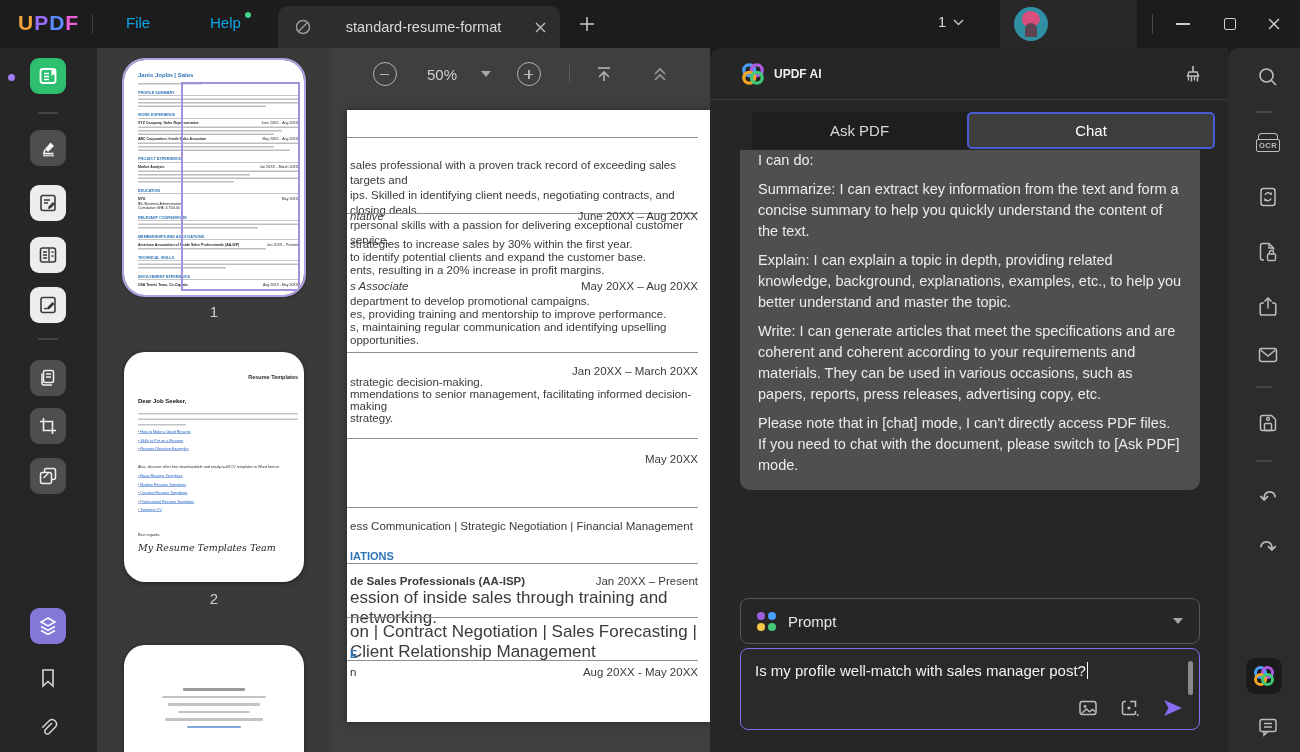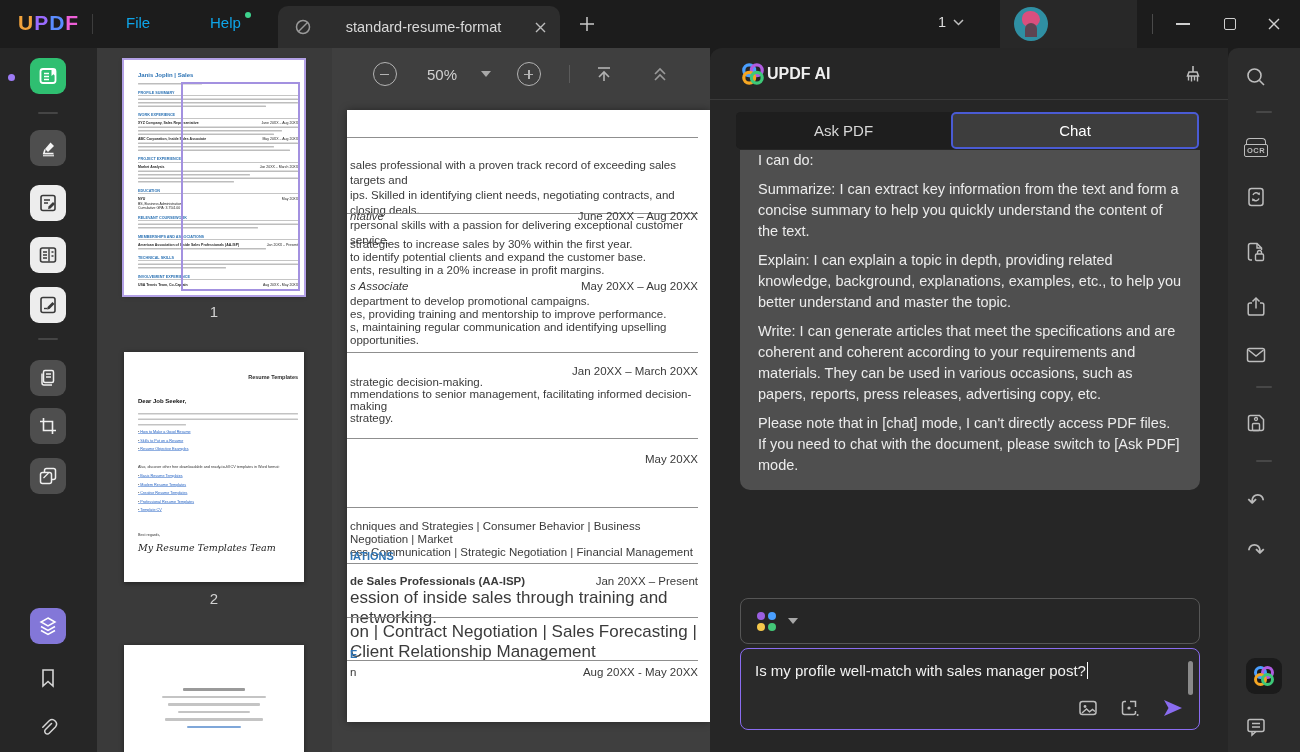--- a/index.html
+++ b/index.html
@@ -34,21 +34,21 @@
   .notif-dot { position:absolute; left:8px; top:26px; width:7px; height:7px; border-radius:50%; background:#9d7bf5; }
   .tile { position:absolute; left:30px; width:36px; height:36px; border-radius:9px; background:#4e4e4e; display:flex; align-items:center; justify-content:center; }
   .tile.green { background:var(--active-tool-green,#2fbf71); }
   .tile.white { background:#ededed; }
   .tile.purple { background:var(--active-tool-purple,#8377d8); }
   .tile.bare { background:transparent; }
   .side-div { position:absolute; left:38px; width:20px; height:2px; background:#454545; border-radius:1px; }
 
   
   .thumbs { position:absolute; left:97px; top:48px; width:235px; height:704px; background:#3a3a3a; }
-  .page { position:absolute; left:27px; width:180px; background:#ffffff; box-shadow:0 1px 5px rgba(0,0,0,.45); overflow:hidden; }
+  .page { position:absolute; left:27px; width:180px; background:#ffffff; box-shadow:0 1px 5px rgba(0,0,0,.45); overflow:hidden;border-radius:21px; }
   .page.sel { outline:2px solid var(--thumbnail-selection-purple,#b3a1e6); }
   .vp { position:absolute; left:57px; top:22px; width:119px; height:209px; border:2px solid #a391e0; }
   .plabel { position:absolute; left:27px; width:180px; text-align:center; color:#d2d2d2; font-size:15px; }
   .tc { position:absolute; left:14px; top:8px; width:320px; transform:scale(0.5); transform-origin:0 0; }
   .tc .name { font-size:12px; font-weight:700; color:var(--resume-heading-blue,#2e74b5); margin:6px 0 10px; }
   .tc .h { font-size:7.5px; font-weight:700; color:var(--resume-heading-blue,#2e74b5); border-bottom:1px solid #8a8a8a; padding-bottom:2px; margin:11px 0 5px; }
   .tc .bar { height:3px; background:#bdbdbd; border-radius:1px; margin:4px 0; }
   .tc .row { display:flex; justify-content:space-between; font-size:7px; color:#1e1e1e; margin:4px 0 2px; }
   .tc .row span:first-child { font-weight:700; }
   .tc .t { font-size:7px; color:#222; margin:2.5px 0; }
@@ -84,42 +84,42 @@
   .lh12 > div { line-height:12px; }
   .drow { position:absolute; left:3px; right:12px; display:flex; justify-content:space-between; font-size:11.5px; color:#3a3a3a; }
   .drow .it { font-style:italic; }
   .drow .bd { font-weight:700; }
   .dhead { position:absolute; left:3px; font-size:11px; font-weight:700; color:var(--resume-heading-blue,#2e74b5); }
   .frag { overflow:hidden; white-space:nowrap; }
 
   
   .aipanel { position:absolute; left:710px; top:48px; width:518px; height:704px; background:#262626; border-radius:12px 0 0 0; }
   .ai-header { position:absolute; left:0; top:0; width:100%; height:52px; display:flex; align-items:center; border-bottom:1px solid #3a3a3a; }
-  .ai-title { color:#f0f0f0; font-size:16px; font-weight:700; margin-left:1px; }
-  .ai-tabs { position:absolute; left:26px; top:64px; width:463px; height:37px; display:flex; background:#1e1e1e; border-radius:5px; }
+  .ai-title { color:#f0f0f0; font-size:12px; font-weight:700; margin-left:8px; }
+  .ai-tabs { position:absolute; left:42px; top:64px; width:463px; height:37px; display:flex; background:#1e1e1e; border-radius:5px; }
   .tab-ask { width:215px; height:37px; display:flex; align-items:center; justify-content:center; color:#d8d8d8; font-size:15px; background:#1e1e1e; border-radius:5px 0 0 5px; }
   .tab-chat { width:248px; height:37px; display:flex; align-items:center; justify-content:center; color:#ffffff; font-size:15px; background:#3d3d3d; border:2px solid var(--chat-tab-border,#4a5bd4); border-radius:5px; }
   .msg-clip { position:absolute; left:0; top:102px; width:100%; height:428px; overflow:hidden; }
   .bubble { margin:-12px 0 0 30px; width:460px; background:#4f4f4f; border-radius:10px; padding:12px 18px 14px; }
   .bubble > div { font-size:14.5px; line-height:21px; color:#ececec; }
   .bubble > div + div { margin-top:8px; }
   .prompt-row { position:absolute; left:30px; top:550px; width:460px; height:46px; border:1px solid #565656; border-radius:8px; display:flex; align-items:center; padding:0 16px; }
   .dots { display:grid; grid-template-columns:8px 8px; grid-gap:3px; margin-right:12px; }
   .dots i { width:8px; height:8px; border-radius:50%; }
   .dots i:nth-child(1){background:#9b5fe0}.dots i:nth-child(2){background:#4a9fff}
   .dots i:nth-child(3){background:#f5c84b}.dots i:nth-child(4){background:#43c878}
   .prompt-label { color:#e8e8e8; font-size:15px; flex:1; }
   .ai-input { position:absolute; left:30px; top:600px; width:460px; height:82px; background:#2a2a2a; border:1.5px solid var(--accent-purple,#8a6cf0); border-radius:8px; padding:13px 22px 0 14px; color:#f2f2f2; font-size:15px; }
   .cursor { display:inline-block; width:1.5px; height:17px; background:#fff; vertical-align:text-bottom; margin-left:1px; }
   .in-scroll { position:absolute; right:6px; top:12px; width:5px; height:34px; background:#8a8a8a; border-radius:3px; }
   .input-icons { position:absolute; right:14px; bottom:10px; display:flex; align-items:center; gap:20px; }
 
   
   .rightbar { position:absolute; left:1228px; top:48px; width:72px; height:704px; background:#2c2c2c; border-radius:10px 0 0 0; }
-  .ric { position:absolute; left:16px; width:24px; height:24px; display:flex; align-items:flex-end; justify-content:center; }
+  .ric { position:absolute; left:28px; width:24px; height:24px; display:flex; align-items:flex-start; justify-content:center; }
   .rdiv { position:absolute; left:28px; width:16px; height:2px; background:#474747; border-radius:1px; }
   .glyph { font-family:"DejaVu Sans", sans-serif; color:#b9b9b9; font-size:21px; line-height:1; }
   .undo-g::before{content:"↶";} .redo-g::before{content:"↷";}
   .ai-tile { position:absolute; left:18px; top:610px; width:36px; height:36px; background:#1b1b1b; border-radius:9px; display:flex; align-items:center; justify-content:center; }
   .ocr-wrap { display:flex; flex-direction:column; align-items:center; }
   .ocr-lid { width:20px; height:6px; border:1.3px solid #bdbdbd; border-bottom:none; border-radius:4px 4px 0 0; }
   .ocr-box { border:1.3px solid #bdbdbd; border-radius:2px; font-size:7.5px; font-weight:700; color:#bdbdbd; padding:1px 2px; letter-spacing:.5px; }
 </style>
 </head>
 <body>
@@ -417,21 +417,20 @@
       </div>
 
     <div class="rule" style="top:328px"></div>
     <div class="drow" style="top:343px">
       <span></span>
       <span>May 20XX</span>
     </div>
 
     <div class="rule" style="top:397px"></div>
     <div class="dblock lh13" style="top:410px">
-        <div>chniques and Strategies | Consumer Behavior | Business Negotiation | Market</div>
         <div>ess Communication | Strategic Negotiation | Financial Management</div>
       </div>
 
     <div class="dhead" style="top:440px">IATIONS</div>
     <div class="rule" style="top:453px"></div>
     <div class="drow" style="top:465px">
       <span class="bd">de Sales Professionals (AA-ISP)</span>
       <span>Jan 20XX – Present</span>
     </div>
     <div class="dline" style="position:absolute; left:3px; top:478px">ession of inside sales through training and networking.</div>
@@ -483,20 +482,21 @@
       </div>
   </div>
 
   <div class="prompt-row">
     <span class="dots">
         <i></i>
         <i></i>
         <i></i>
         <i></i>
       </span>
+    <span class="prompt-label">Prompt</span>
     <span class="caret-down"></span>
   </div>
 
   <div class="ai-input">
     <span>Is my profile well-match with sales manager post?</span><span class="cursor"></span>
     <div class="in-scroll"></div>
     <div class="input-icons">
       <span>
         <svg width="22" height="22" viewBox="0 0 22 22">
             <rect x="3" y="4.5" width="16" height="13" rx="2.5" stroke="#bdbdbd" stroke-width="1.5" fill="none"></rect>

